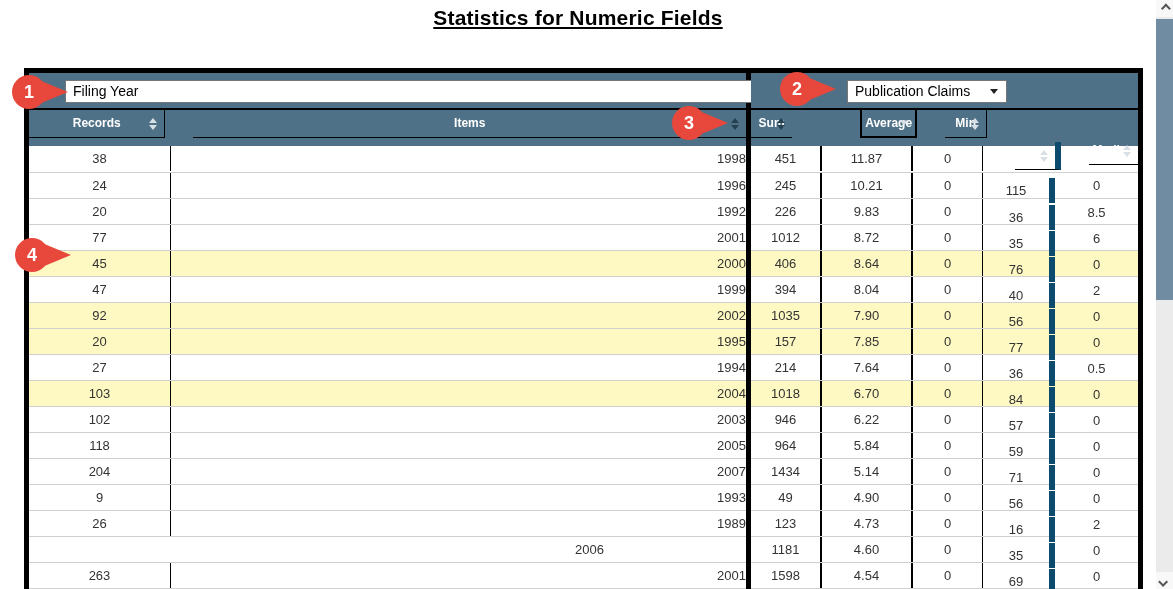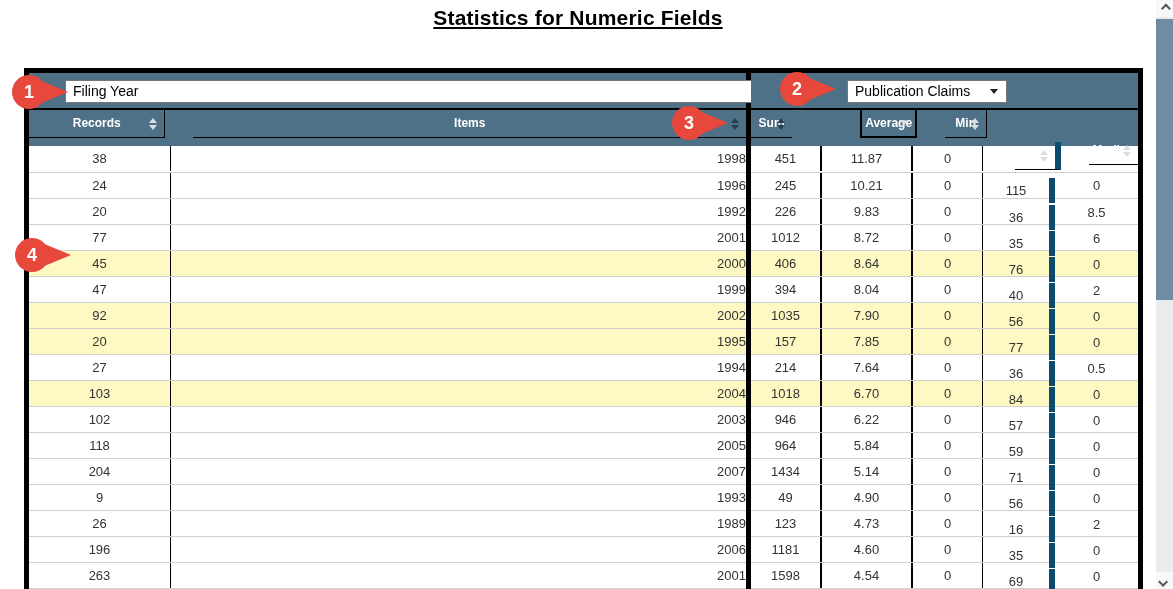--- a/index.html
+++ b/index.html
@@ -159,21 +159,20 @@
           </div>
           <div class="row">
             <div class="cell c-records">9</div>
             <div class="cell c-items">1993</div>
           </div>
           <div class="row">
             <div class="cell c-records">26</div>
             <div class="cell c-items">1989</div>
           </div>
           <div class="row">
-            <div class="cell c-records">196</div>
             <div class="cell c-items">2006</div>
           </div>
           <div class="row">
             <div class="cell c-records">263</div>
             <div class="cell c-items">2001</div>
           </div>
           <div class="row">
             <div class="cell c-records">366</div>
             <div class="cell c-items">2009</div>
           </div>

